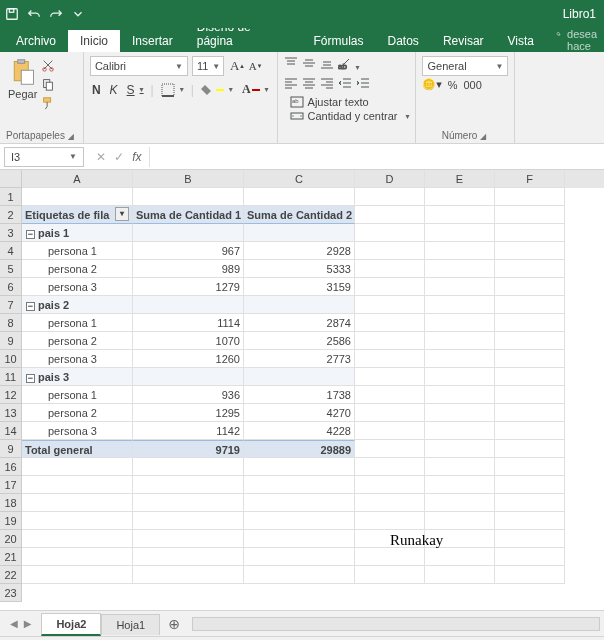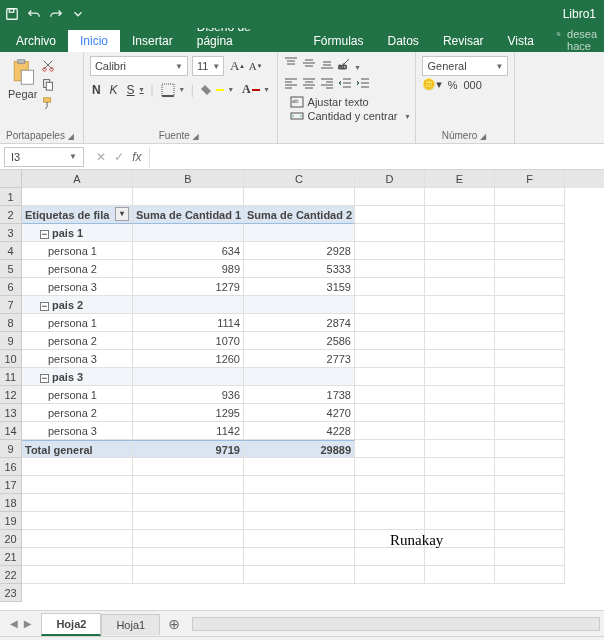--- a/index.html
+++ b/index.html
@@ -9,21 +9,21 @@
   .titlebar { height: 28px; background: #217346; display: flex; align-items: center; color: #fff; padding: 0 4px; position: relative; }
   .tb-left { display: flex; align-items: center; gap: 6px; }
   .tb-icon { width: 16px; height: 16px; display:flex; align-items:center; justify-content:center; }
   .tb-icon svg { width: 14px; height: 14px; stroke: rgba(255,255,255,0.9); fill: none; stroke-width: 1.5; }
   .tb-title { position: absolute; right: 8px; font-size: 12px; color: #fff; }
 
   
   .menubar { height: 24px; background: #217346; display: flex; align-items: flex-end; padding-left: 4px; }
   .menu-tab { padding: 4px 12px 4px 12px; font-size: 12px; color: #fff; cursor: pointer; }
   .menu-tab.file { background:#217346; }
-  .menu-tab.active { background: #fff; color: #3b82f6; font-weight: 400; }
+  .menu-tab.active { background: #fff; color: #404040; font-weight: 400; }
   .tell-me { flex: 1; display:flex; align-items:center; gap:6px; padding-left:10px; color: rgba(255,255,255,0.7); font-size: 11px; }
   .tell-me svg { width:12px; height:12px; stroke: rgba(255,255,255,0.7); fill:none; stroke-width:2;}
 
   
   .ribbon { height: 92px; background: #f1f1f1; border-bottom: 1px solid #d4d4d4; display: flex; }
   .group { border-right: 1px solid #d4d4d4; padding: 4px 6px 0 6px; display:flex; flex-direction:column; justify-content:center;}
   .group-label { text-align:center; font-size: 10px; color:#666; padding: 2px 0;}
   .group-body { display:flex; flex-direction:column; gap:2px; flex:1;}
   .clipboard .group-body { flex-direction: row; align-items:flex-start;}
   .paste-big { display:flex; flex-direction:column; align-items:center; gap:2px; font-size:11px; padding:2px;}
@@ -70,21 +70,21 @@
   .cA{width:111px;} .cB{width:111px;} .cC{width:111px;} .cD{width:70px;} .cE{width:70px;} .cF{width:70px;}
   .row-headers { position:absolute; left:0; top:18px; width:22px;}
   .row-h { height:18px; border-right:1px solid #ccc; border-bottom:1px solid #ccc; text-align:center; font-size:11px; color:#444; line-height:18px; background:#e6e6e6;}
   .cells { position:absolute; left:22px; top:0; right:0;}
   .crow { display:flex; height:18px;}
   .cell { border-right:1px solid #e0e0e0; border-bottom:1px solid #e0e0e0; font-size:11px; line-height:18px; padding:0 3px; overflow:hidden; white-space:nowrap;}
   .cell.num { text-align:right;}
   .pivot-header { background:#dbe5f1; font-weight:bold; border-bottom:1px solid #9bbbdf;}
   .pivot-group { background:#f2f6fb; font-weight:bold;}
   .pivot-total { background:#dbe5f1; font-weight:bold; border-top:1px solid #9bbbdf;}
-  .indent1 { padding-left:18px;}
+  .indent1 { padding-left:4px;}
   .indent2 { padding-left:26px;}
   .collapse-sq { display:inline-block; width:9px; height:9px; border:1px solid #7a7a7a; font-size:9px; line-height:7px; text-align:center; margin-right:3px; vertical-align:middle; background:#fff;}
   .filter-btn { float:right; width:14px; height:14px; border:1px solid #a0a0a0; background:#f0f0f0; font-size:8px; line-height:12px; text-align:center; margin-top:1px;}
 
   
   .sheet-tabs { height:26px; border-top:1px solid #d4d4d4; background:#f1f1f1; display:flex; align-items:center; padding-left:10px; gap:0;}
   .nav-arrows { display:flex; gap:6px; padding-right:10px; color:#888; font-size:10px;}
   .sheet-tab { padding:4px 14px; font-size:11px; border:1px solid #ccc; border-bottom:none; background:#e6e6e6; margin-top:2px;}
   .sheet-tab.active { background:#fff; border-bottom:2px solid #217346; font-weight:bold;}
   .add-sheet { padding:4px 8px; color:#666; font-size:14px;}
@@ -213,21 +213,20 @@
             <span class="underline-border" style="background:#ffff00; display:inline-block;"></span>
             <span class="dropdown-caret">▾</span>
           </span>
         <span class="btn-ico">
             <span style="font-family:serif; font-weight:bold;">A</span>
             <span class="underline-border" style="background:#c00000; display:inline-block;"></span>
             <span class="dropdown-caret">▾</span>
           </span>
       </div>
     </div>
-    <div class="group-label"><span>Fuente</span> <span class="group-caret">◢</span></div>
   </div>
 
   <div class="group">
     <div class="group-body align-body">
       <div class="align-rows" style="display:flex; flex-direction:column; gap:3px;">
         <div class="row">
           <span><svg viewBox="0 0 14 14">
                 <line x1="1" y1="2" x2="13" y2="2"></line>
                 <line x1="3" y1="5" x2="11" y2="5"></line>
                 <line x1="3" y1="8" x2="11" y2="8"></line>
@@ -392,21 +391,21 @@
       <div class="crow">
         <div class="cell cA pivot-group indent1"><span class="collapse-sq">−</span>pais 1</div>
         <div class="cell cB pivot-group"></div>
         <div class="cell cC pivot-group"></div>
         <div class="cell cD"></div>
         <div class="cell cE"></div>
         <div class="cell cF"></div>
       </div>
       <div class="crow">
         <div class="cell cA indent2">persona 1</div>
-        <div class="cell cB num">634</div>
+        <div class="cell cB num">967</div>
         <div class="cell cC num">2928</div>
         <div class="cell cD"></div>
         <div class="cell cE"></div>
         <div class="cell cF"></div>
       </div>
       <div class="crow">
         <div class="cell cA indent2">persona 2</div>
         <div class="cell cB num">989</div>
         <div class="cell cC num">5333</div>
         <div class="cell cD"></div>

